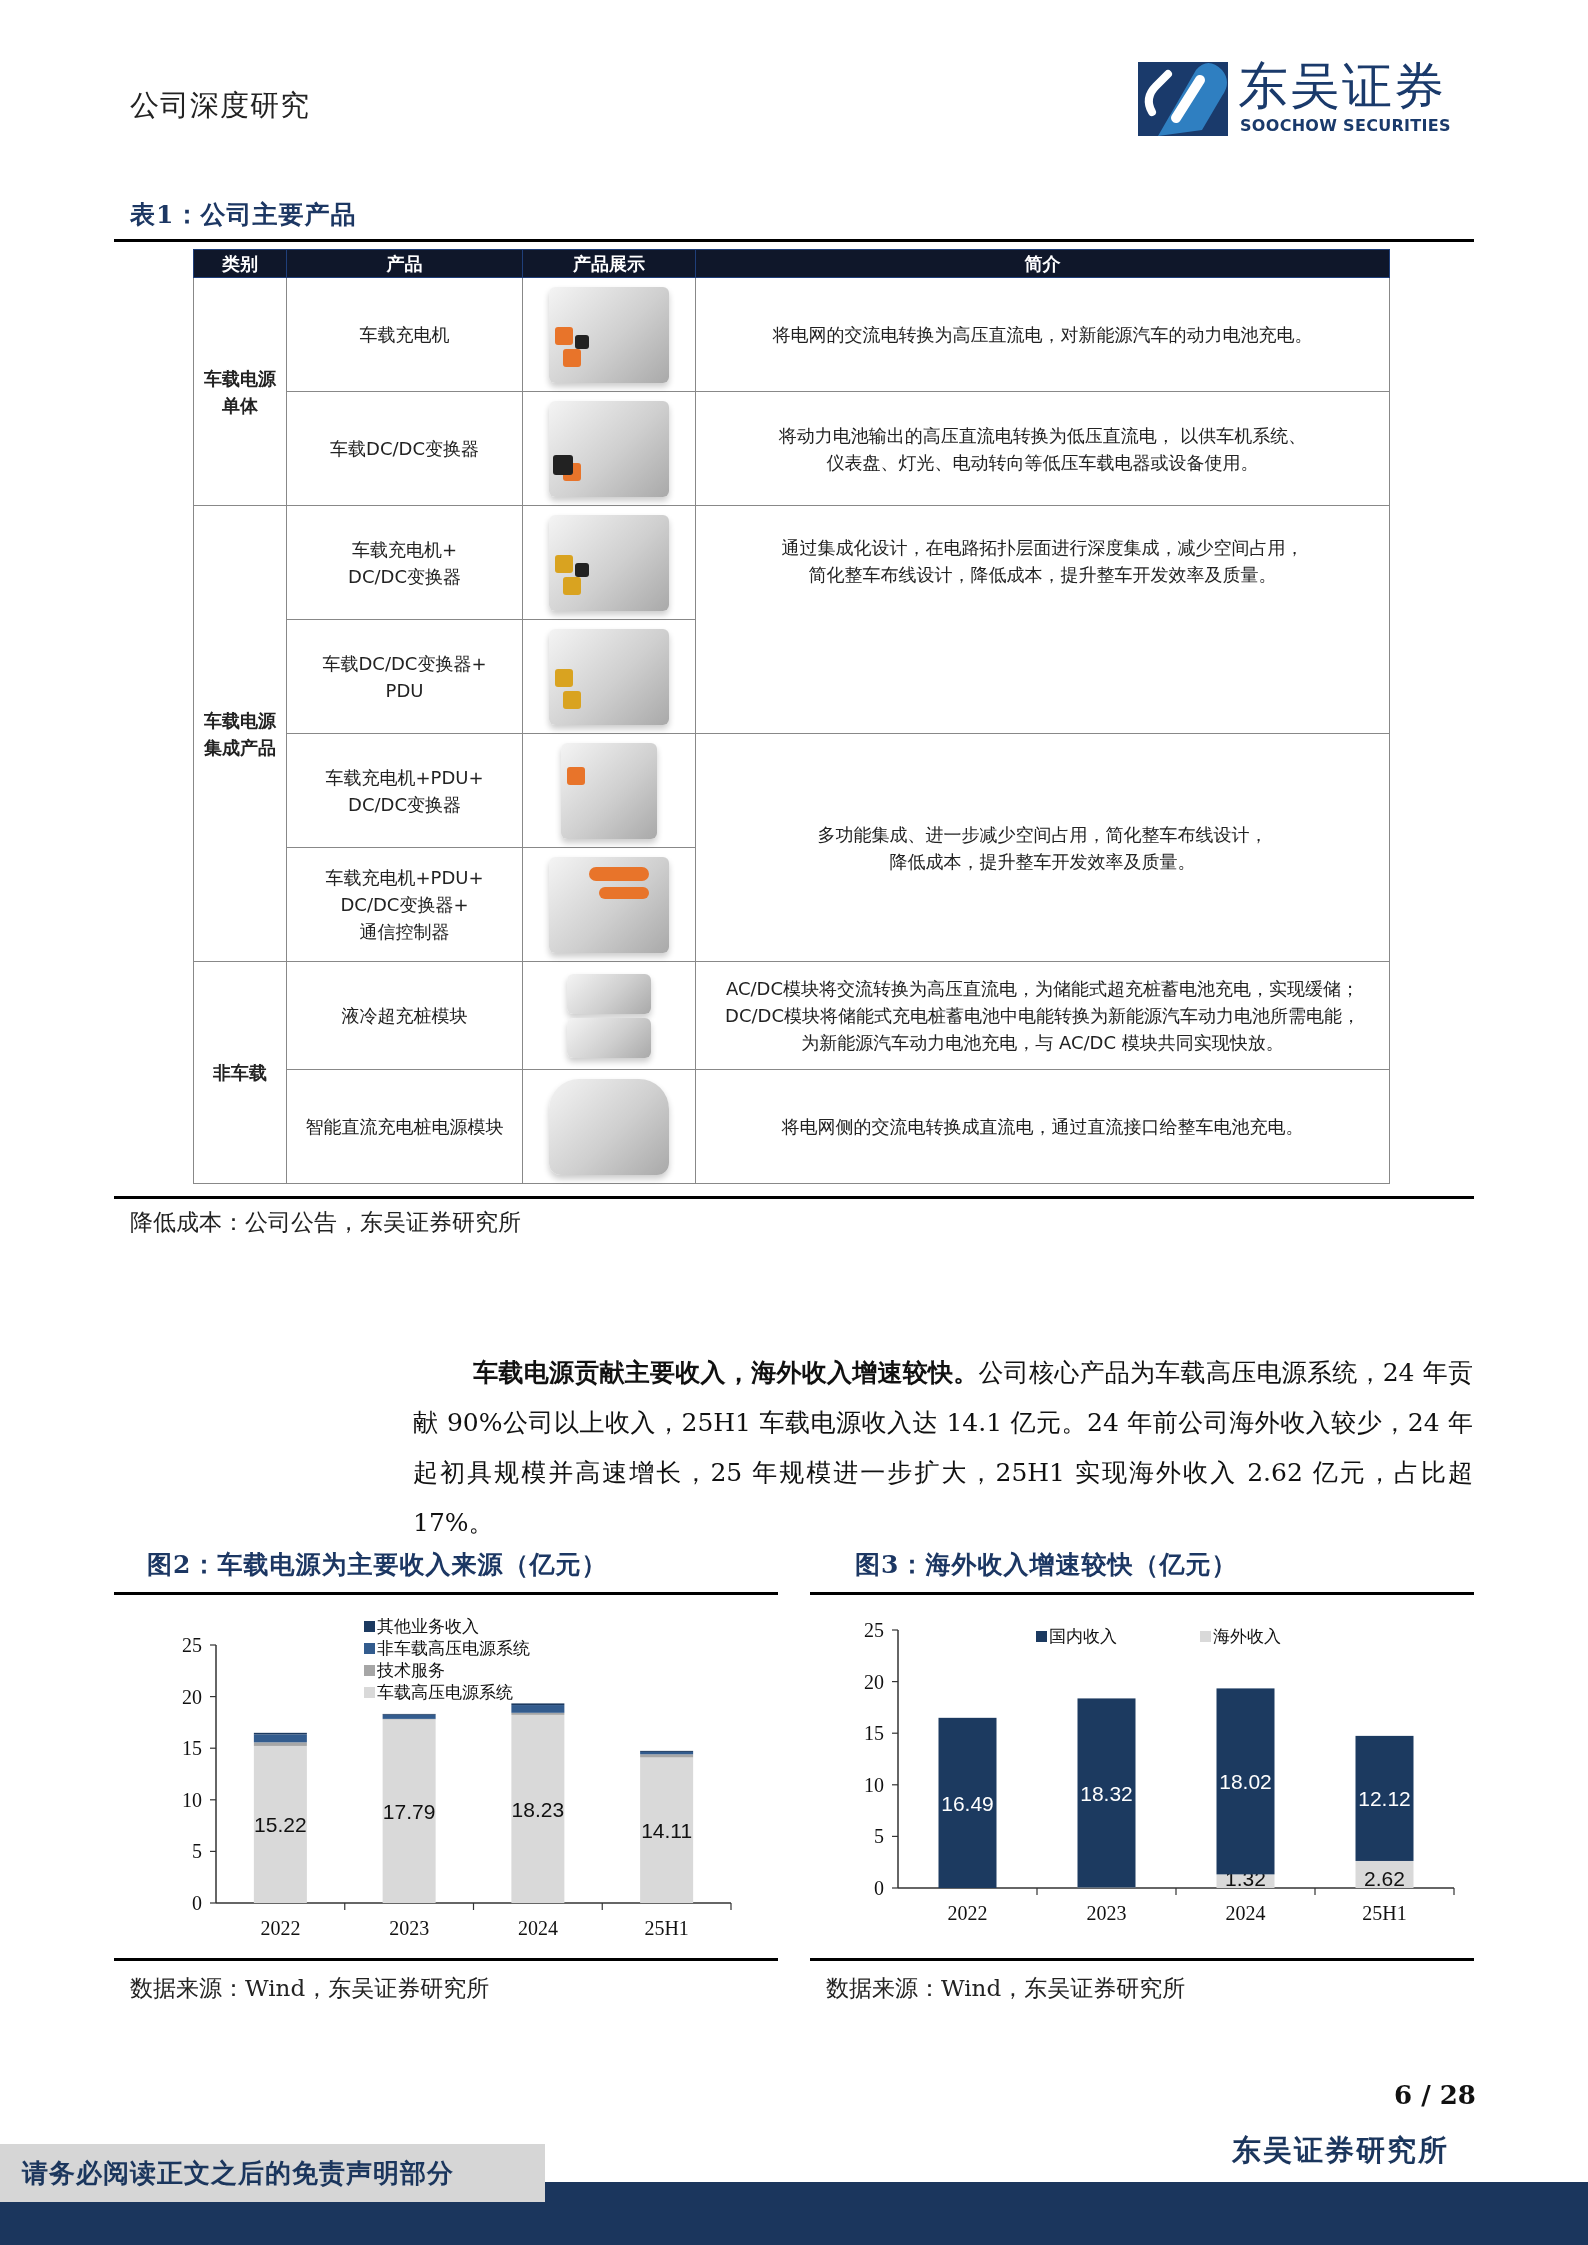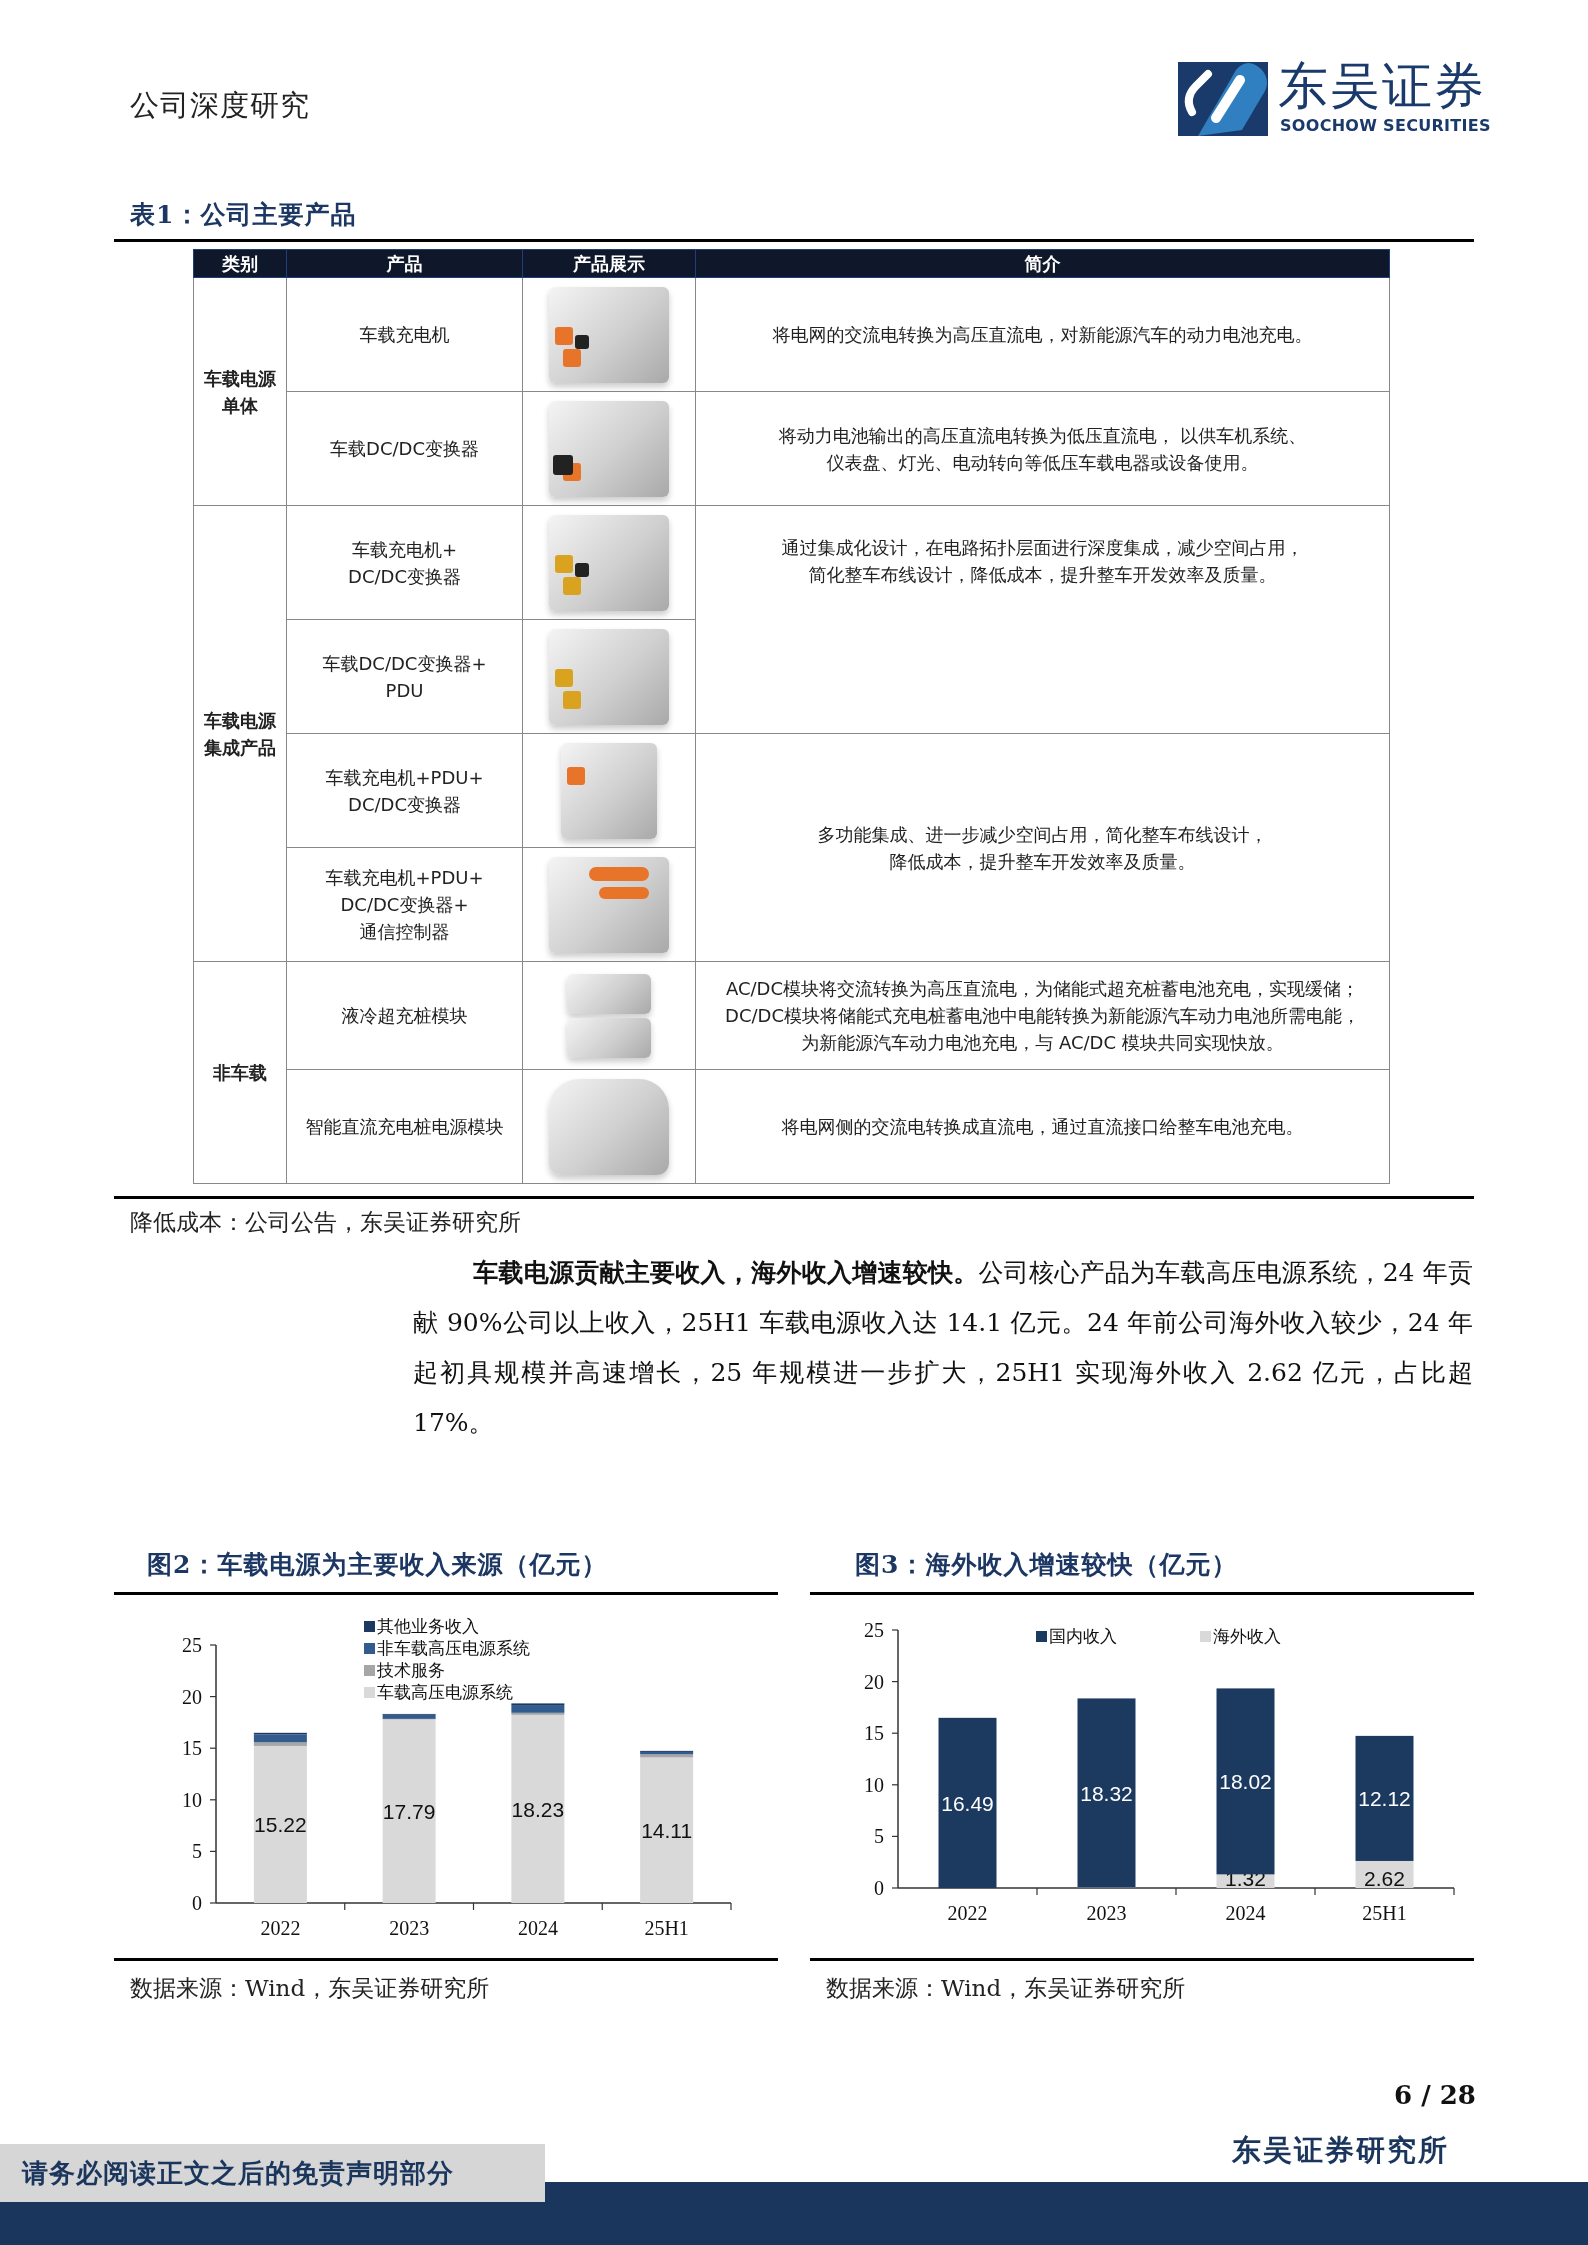--- a/index.html
+++ b/index.html
@@ -1,36 +1,36 @@
 <!DOCTYPE html>
 <html><head>
 <meta charset="utf-8">
 <style>
   html,body{margin:0;padding:0;background:#fff;}
   body{width:1588px;height:2245px;position:relative;overflow:hidden;font-family:"DejaVu Serif","Liberation Serif",serif;color:#111;}
   .abs{position:absolute;}
   .hdr-left{left:130px;top:86px;font-size:29px;letter-spacing:1px;color:#222;}
-  .logo{left:1178px;top:62px;width:330px;height:74px;}
+  .logo{left:1138px;top:62px;width:330px;height:74px;}
   .logo-mark{position:absolute;left:0;top:0;width:90px;height:74px;}
   .logo-cn{position:absolute;left:100px;top:-4px;font-family:"DejaVu Sans","Liberation Sans",sans-serif;font-size:50px;color:#1a3a6b;letter-spacing:2px;line-height:56px;}
   .logo-en{position:absolute;left:102px;top:54px;font-family:"DejaVu Sans","Liberation Sans",sans-serif;font-size:16px;font-weight:bold;color:#1a3a6b;letter-spacing:0.3px;text-align:center;}
   .sec-title{font-size:25px;font-weight:bold;color:#1c3763;letter-spacing:1px;}
   .rule{background:#000;height:4px;}
   table.prod{position:absolute;left:193px;top:249px;width:1197px;border-collapse:collapse;font-family:"DejaVu Sans","Liberation Sans",sans-serif;font-size:18px;color:#222;}
   table.prod th{background:#0f172a;color:#fff;font-weight:bold;height:27px;font-size:18px;border:1px solid #1f3f7a;padding:0;}
   table.prod td{border:1px solid #888;text-align:center;vertical-align:middle;padding:0 6px;line-height:27px;}
   table.prod td.cat{font-weight:bold;width:80px;}
   table.prod td.pimg{width:160px;padding:4px;}
   .prodimg{width:120px;height:96px;margin:0 auto;position:relative;border-radius:6px;background:linear-gradient(135deg,#f4f4f4 0%,#cfcfcf 55%,#a9a9a9 100%);box-shadow:0 4px 6px rgba(0,0,0,0.2);}
   .prodimg .c1{position:absolute;left:6px;top:40px;width:18px;height:18px;background:#e8742a;border-radius:3px;}
   .prodimg .c2{position:absolute;left:14px;top:62px;width:18px;height:18px;background:#e8742a;border-radius:3px;}
   .prodimg .c3{position:absolute;left:26px;top:48px;width:14px;height:14px;background:#222;border-radius:3px;}
   .prodimg.y .c1,.prodimg.y .c2{background:#d9a320;}
   .prodimg.small{width:84px;height:40px;margin:4px auto;}
-  .body-para{left:413px;top:1248px;width:1060px;font-size:25px;line-height:50px;text-align:justify;color:#111;}
+  .body-para{left:413px;top:1348px;width:1060px;font-size:25px;line-height:50px;text-align:justify;color:#111;}
   .body-para b{font-weight:bold;}
   .src{font-size:23px;color:#222;}
   .chart-svg{position:absolute;}
   .ctitle{font-size:25px;font-weight:bold;color:#1c3763;letter-spacing:1px;}
   .footer-band{left:0;top:2182px;width:1588px;height:63px;background:#1b365d;}
   .footer-disc{left:0;top:2144px;width:545px;height:58px;background:#d6d6d6;}
   .footer-disc span{position:absolute;left:22px;top:12px;font-size:26px;font-weight:bold;color:#1b365d;letter-spacing:1px;}
   .footer-org{left:1232px;top:2131px;font-size:29px;font-weight:bold;color:#1b365d;letter-spacing:2px;}
   .pagenum{left:1394px;top:2080px;font-size:26px;font-weight:bold;color:#111;}
 </style>

